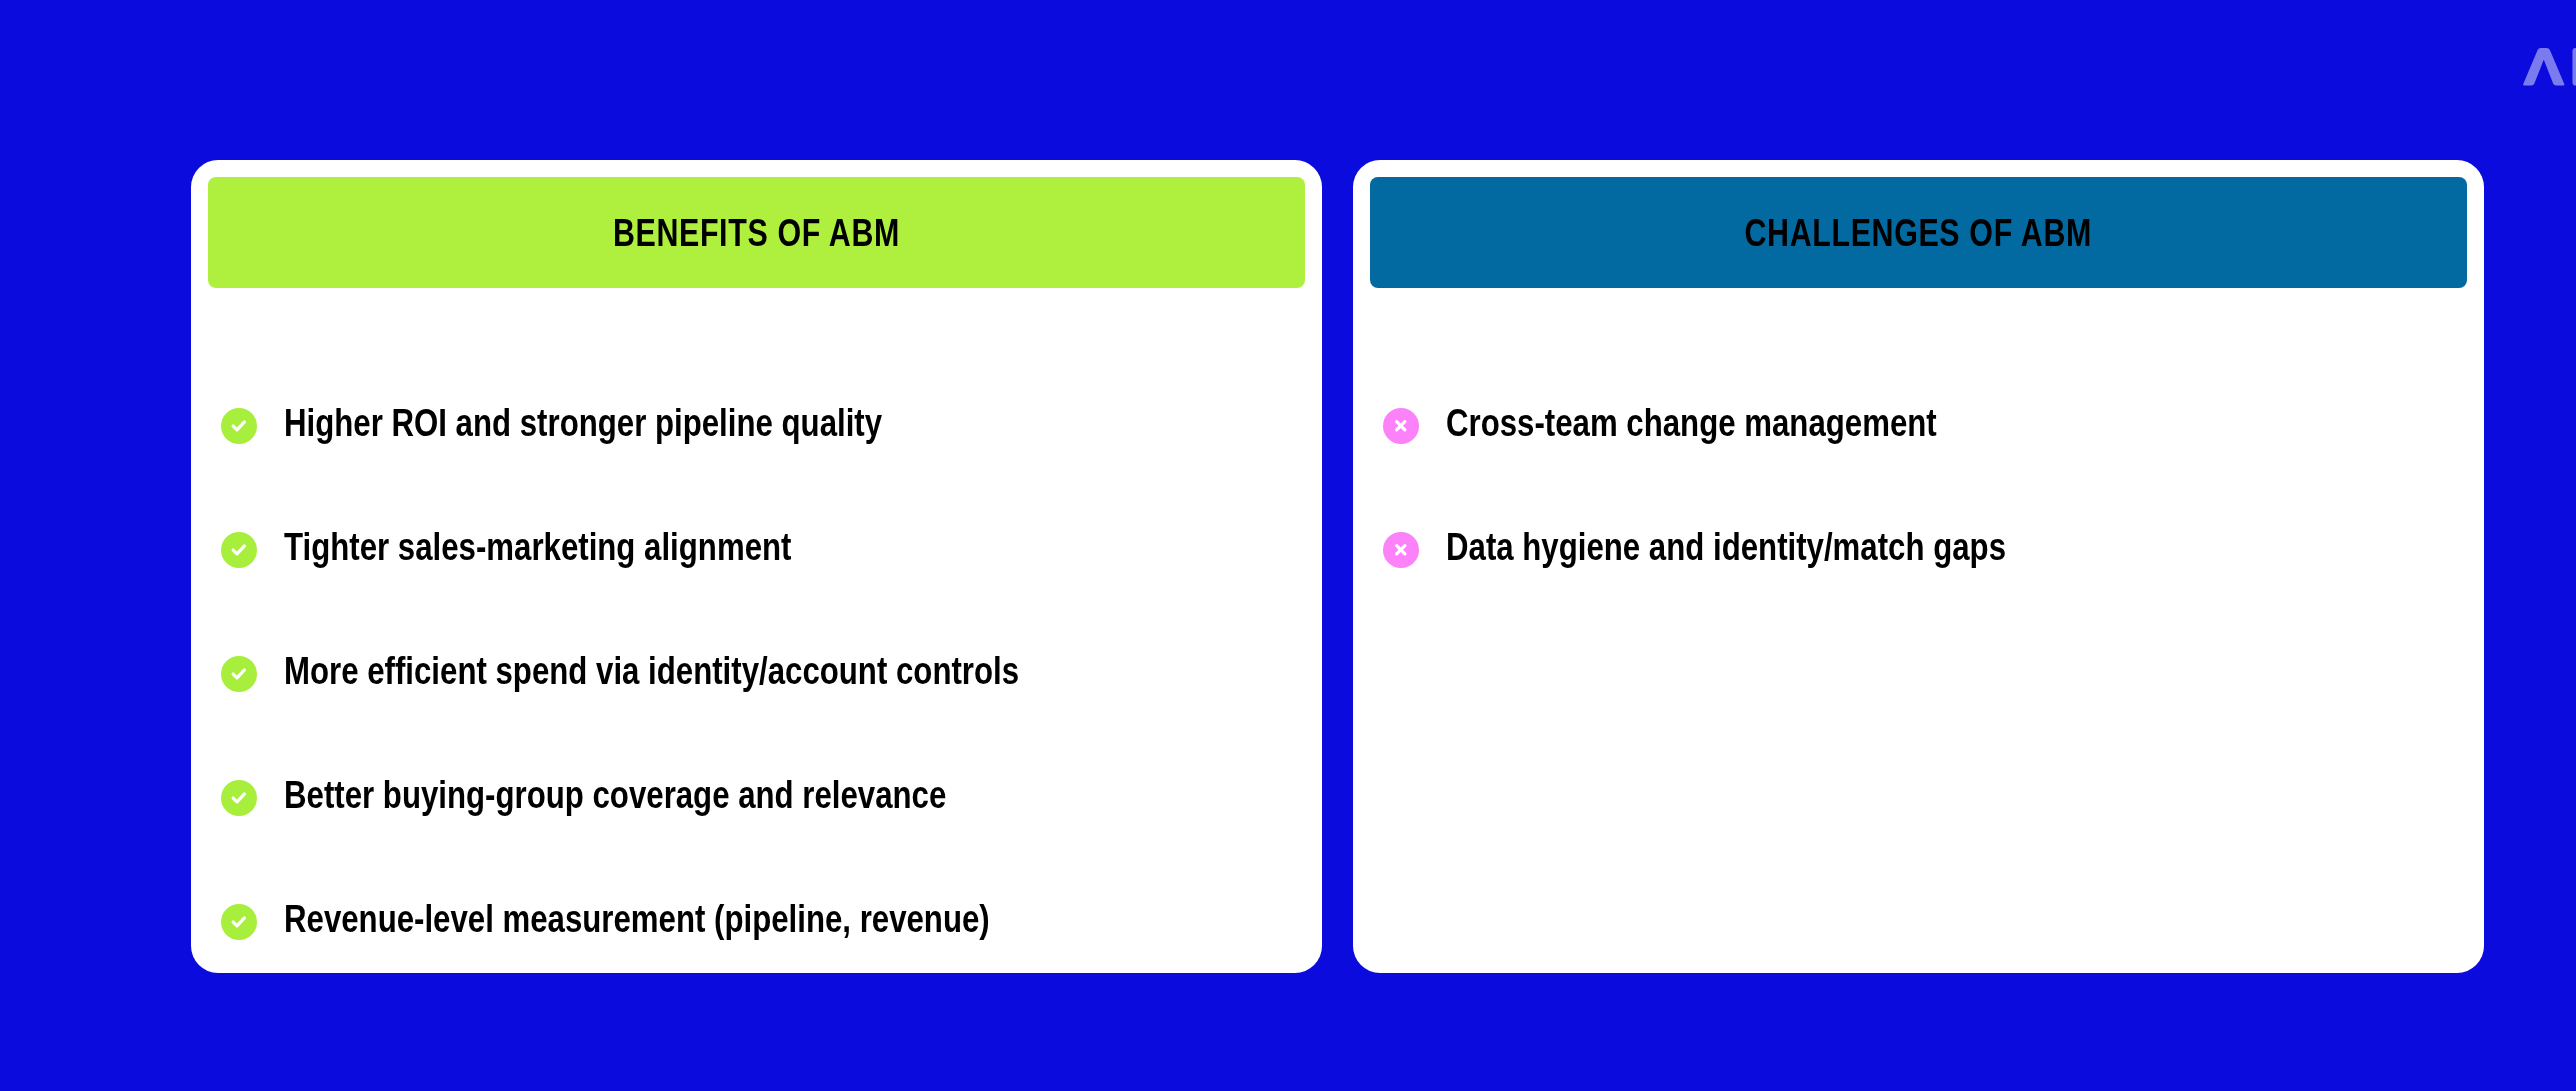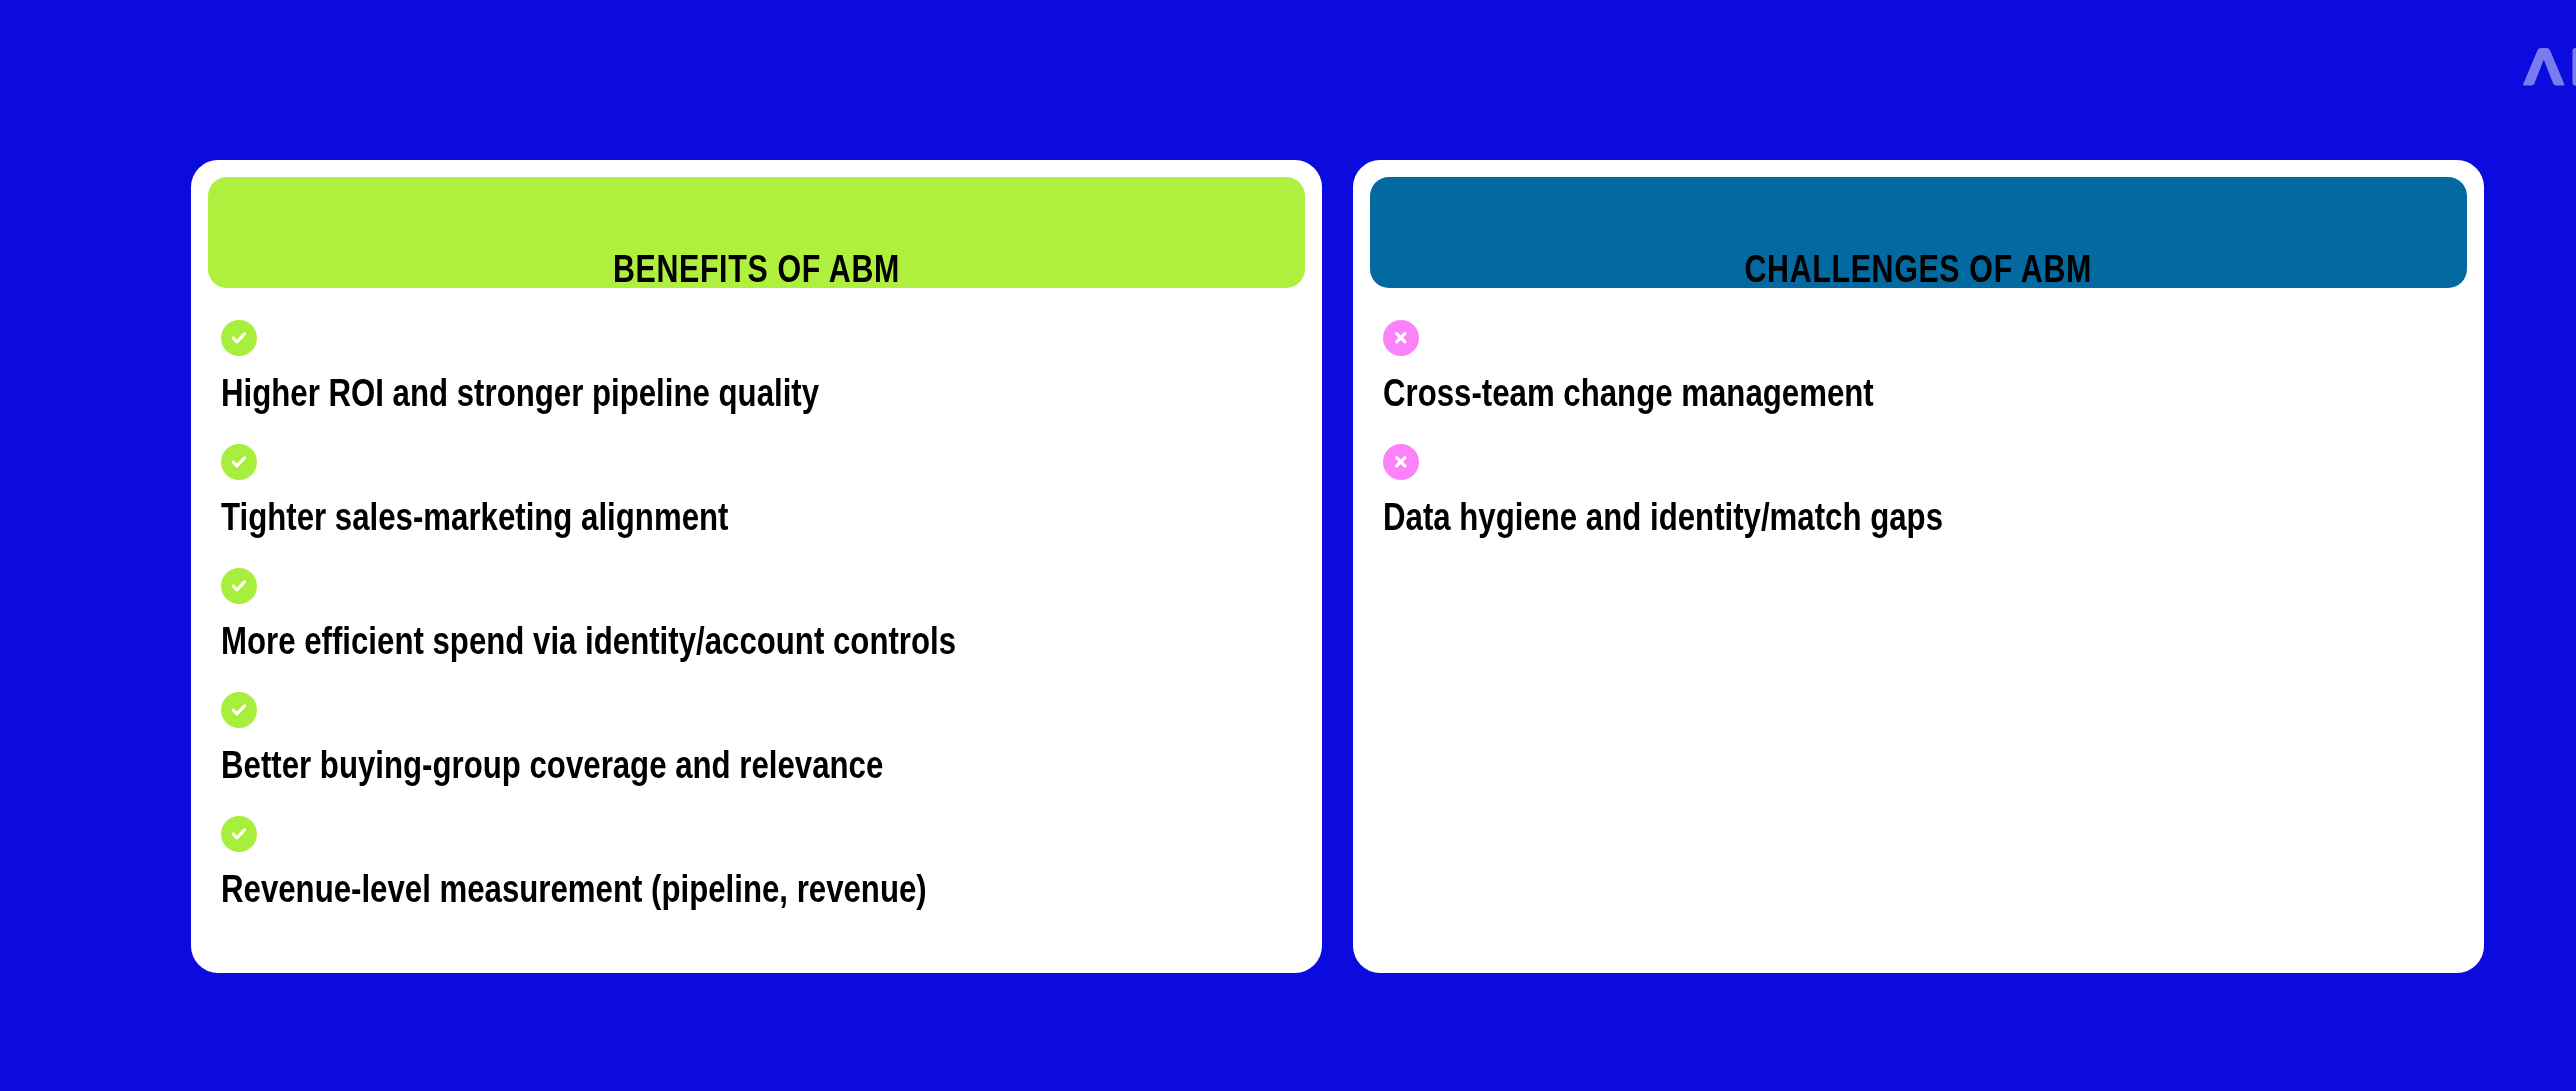--- a/index.html
+++ b/index.html
@@ -48,23 +48,23 @@
     display: flex;
     flex-direction: column;
     box-sizing: border-box;
     padding: 17px 17px 0 17px;
     overflow: hidden;
   }
 
   .card-header {
     height: 111px;
     min-height: 111px;
-    border-radius: 19px;
-    display: flex;
-    align-items: flex-end;
+    border-radius: 8px;
+    display: flex;
+    align-items: center;
     justify-content: center;
     box-sizing: border-box;
   }
   .card-header-title {
     font-size: 38px;
     font-weight: 700;
     letter-spacing: 0.8px;
     color: #000000;
     text-transform: uppercase;
     font-stretch: condensed;
@@ -85,25 +85,25 @@
     flex: 1 1 auto;
     display: flex;
     flex-direction: column;
     justify-content: flex-start;
     padding-top: 32px;
     padding-left: 13px;
     padding-right: 10.3px;
   }
   .list-item {
     display: flex;
-    flex-direction: column;
-    align-items: flex-start;
+    flex-direction: row;
+    align-items: flex-end;
     height: 124px;
     min-height: 124px;
-    gap: 17px;
+    gap: 27px;
   }
   .list-icon {
     width: 36px;
     height: 36px;
     min-width: 36px;
     border-radius: 50%;
     display: flex;
     align-items: center;
     justify-content: center;
     box-sizing: border-box;

